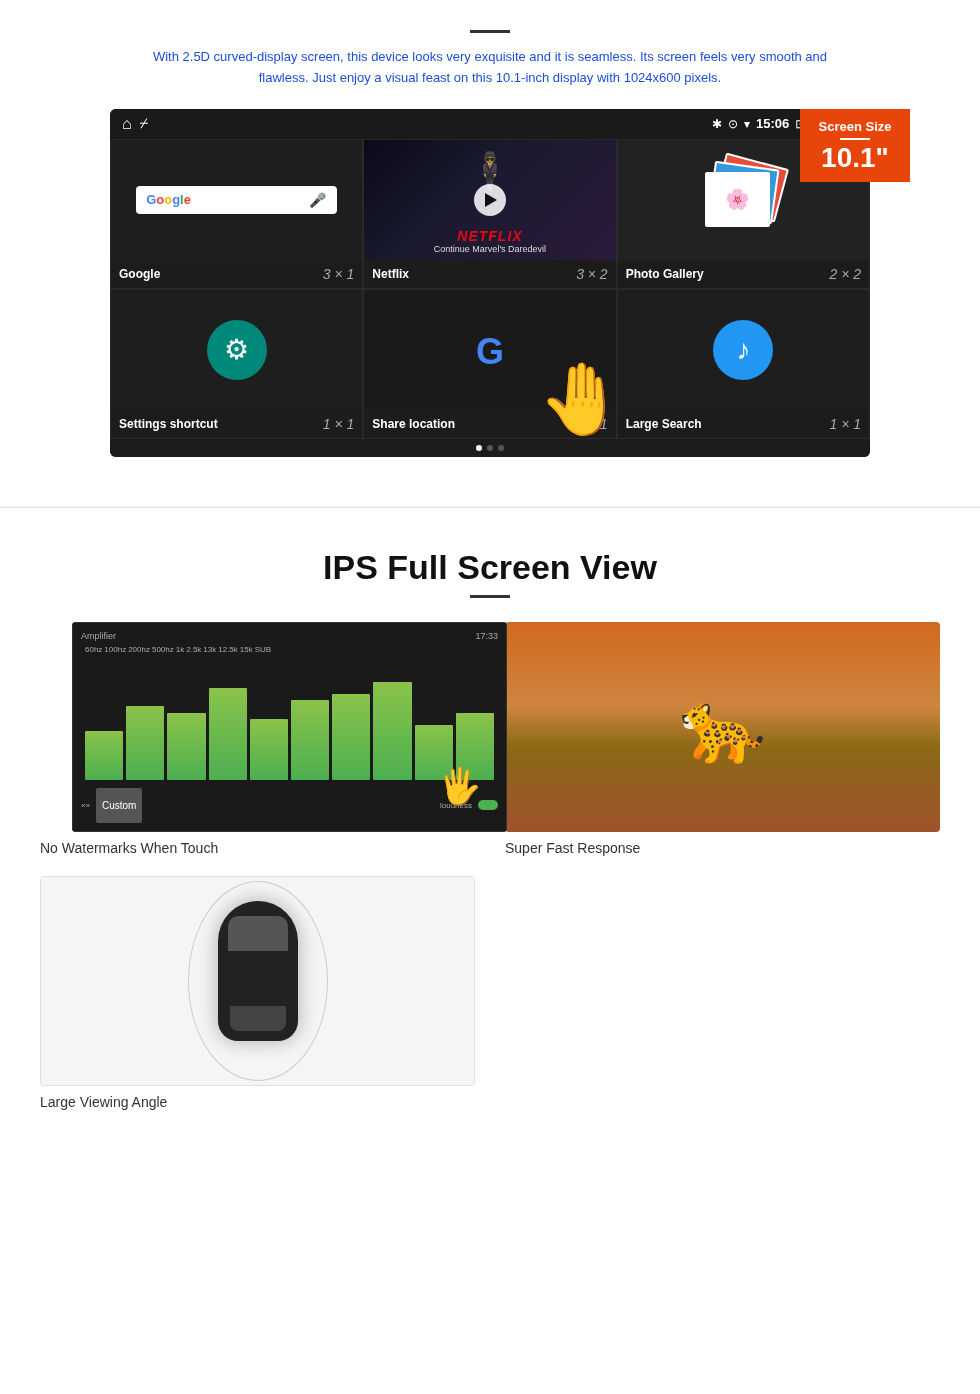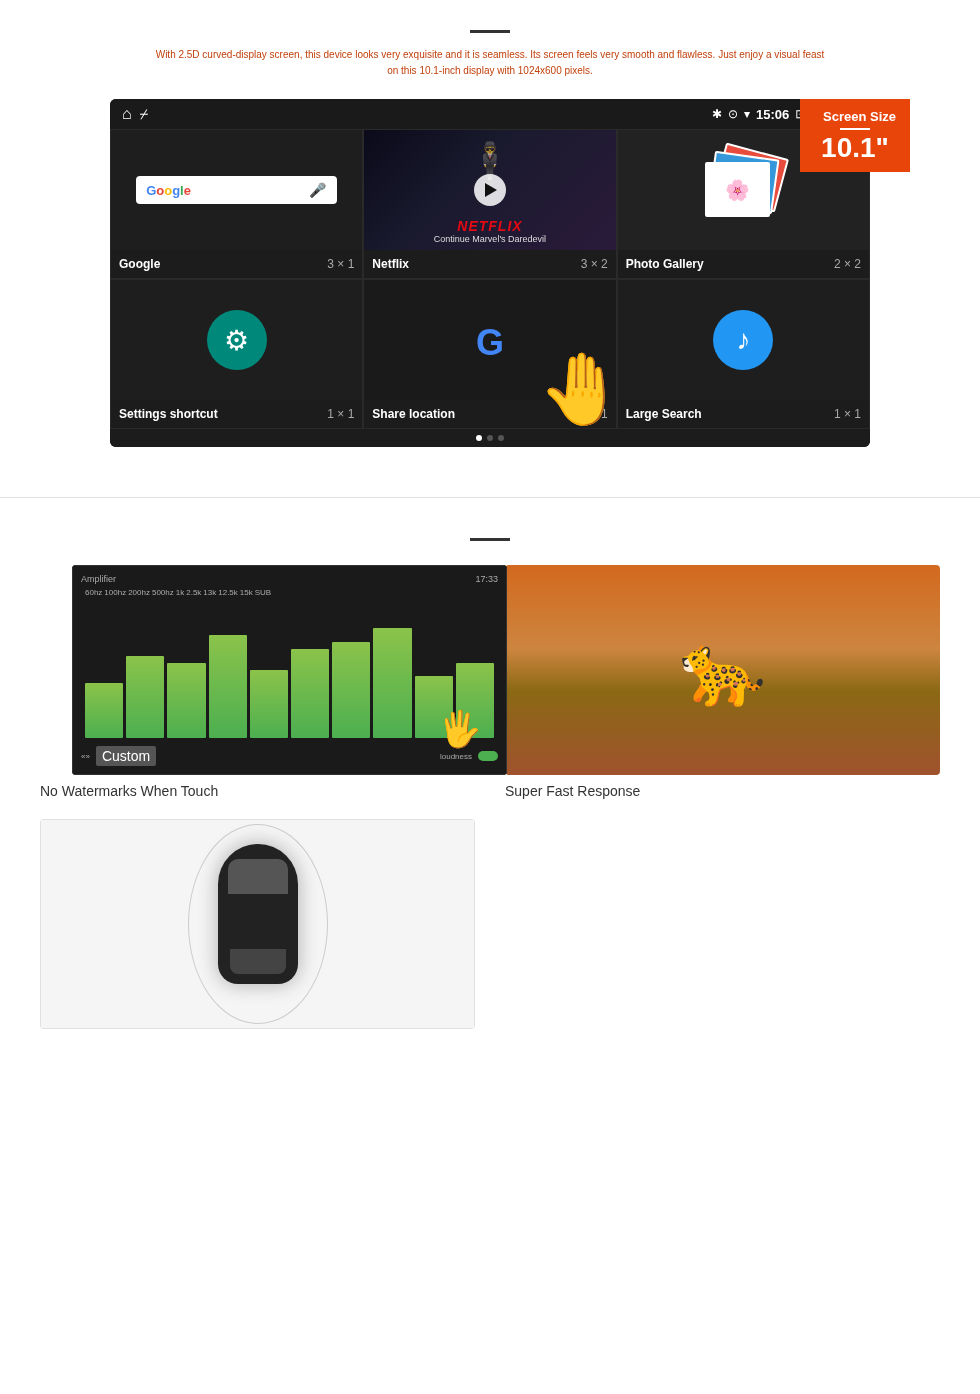--- a/index.html
+++ b/index.html
@@ -22,22 +22,22 @@
       color: #111;
       margin-bottom: 10px;
     }
     .title-underline {
       width: 40px;
       height: 3px;
       background: #333;
       margin: 0 auto 14px;
     }
     .section-curved p {
-      font-size: 10px;
-      color: #c2410c;
+      font-size: 13px;
+      color: #1d4ed8;
       line-height: 1.6;
       max-width: 680px;
       margin: 1px auto 20px;
     }
 
     
     .device-wrapper {
       position: relative;
       margin: 0 auto;
       width: 820px;
@@ -49,21 +49,20 @@
       background: #e8450a;
       color: #fff;
       padding: 10px 14px;
       z-index: 10;
       text-align: center;
       width: 110px;
     }
     .screen-size-badge .badge-label {
       font-size: 13px;
       font-weight: bold;
-      text-align: right;
     }
     .screen-size-badge .badge-line {
       width: 30px;
       height: 2px;
       background: #fff;
       margin: 4px auto;
     }
     .screen-size-badge .badge-value {
       font-size: 28px;
       font-weight: 900;
@@ -223,21 +222,21 @@
     .app-label-row {
       display: flex;
       align-items: center;
       background: #1c1c1c;
       color: #fff;
       padding: 4px 8px;
       font-size: 11px;
       height: 28px;
     }
     .app-label-name { font-weight: bold; font-size: 12px; }
-    .app-label-size { margin-left: auto; color: #aaa; font-size: 12px; }
+    .app-label-size { margin-left: auto; color: #aaa; font-size: 14px; font-style: italic; }
 
     
     .settings-cell .app-cell-bg {
       background: #1e1e1e;
     }
     .settings-icon-circle {
       width: 60px;
       height: 60px;
       background: #00897b;
       border-radius: 50%;
@@ -397,22 +396,22 @@
     }
     .amp-footer {
       display: flex;
       align-items: center;
       gap: 6px;
       margin-top: 4px;
     }
     .amp-custom-btn {
       background: #555;
       color: #fff;
-      font-size: 14px;
-      padding: 2px 6px;
+      font-size: 10px;
+      padding: 12px 6px;
       border-radius: 2px;
     }
     .amp-loudness {
       color: #aaa;
       font-size: 8px;
       margin-left: auto;
       text-align: right;
     }
     .amp-toggle {
       width: 20px;
@@ -610,20 +609,21 @@
 
     </div>
 
   </div>
 
 </div>
 
 <hr class="section-divider">
 
 <div class="section-ips">
+  <h2>IPS Full Screen View</h2>
   <div class="subtitle-line"></div>
 
   <div class="feature-grid">
 
 
     <div class="feature-item">
       <div class="feature-image" style="position:relative;margin-left:32px;">
         <div class="img-amplifier">
           <div class="amp-header">
             <span>Amplifier</span>
@@ -679,16 +679,17 @@
         <div class="img-car">
           <div class="car-top-view">
             <div class="car-circle"></div>
             <div class="car-body">
               <div class="car-windshield"></div>
               <div class="car-trunk"></div>
             </div>
           </div>
         </div>
       </div>
+      <div class="feature-caption">Large Viewing Angle</div>
     </div>
 
   </div>
 </div>
 
 </body></html>

